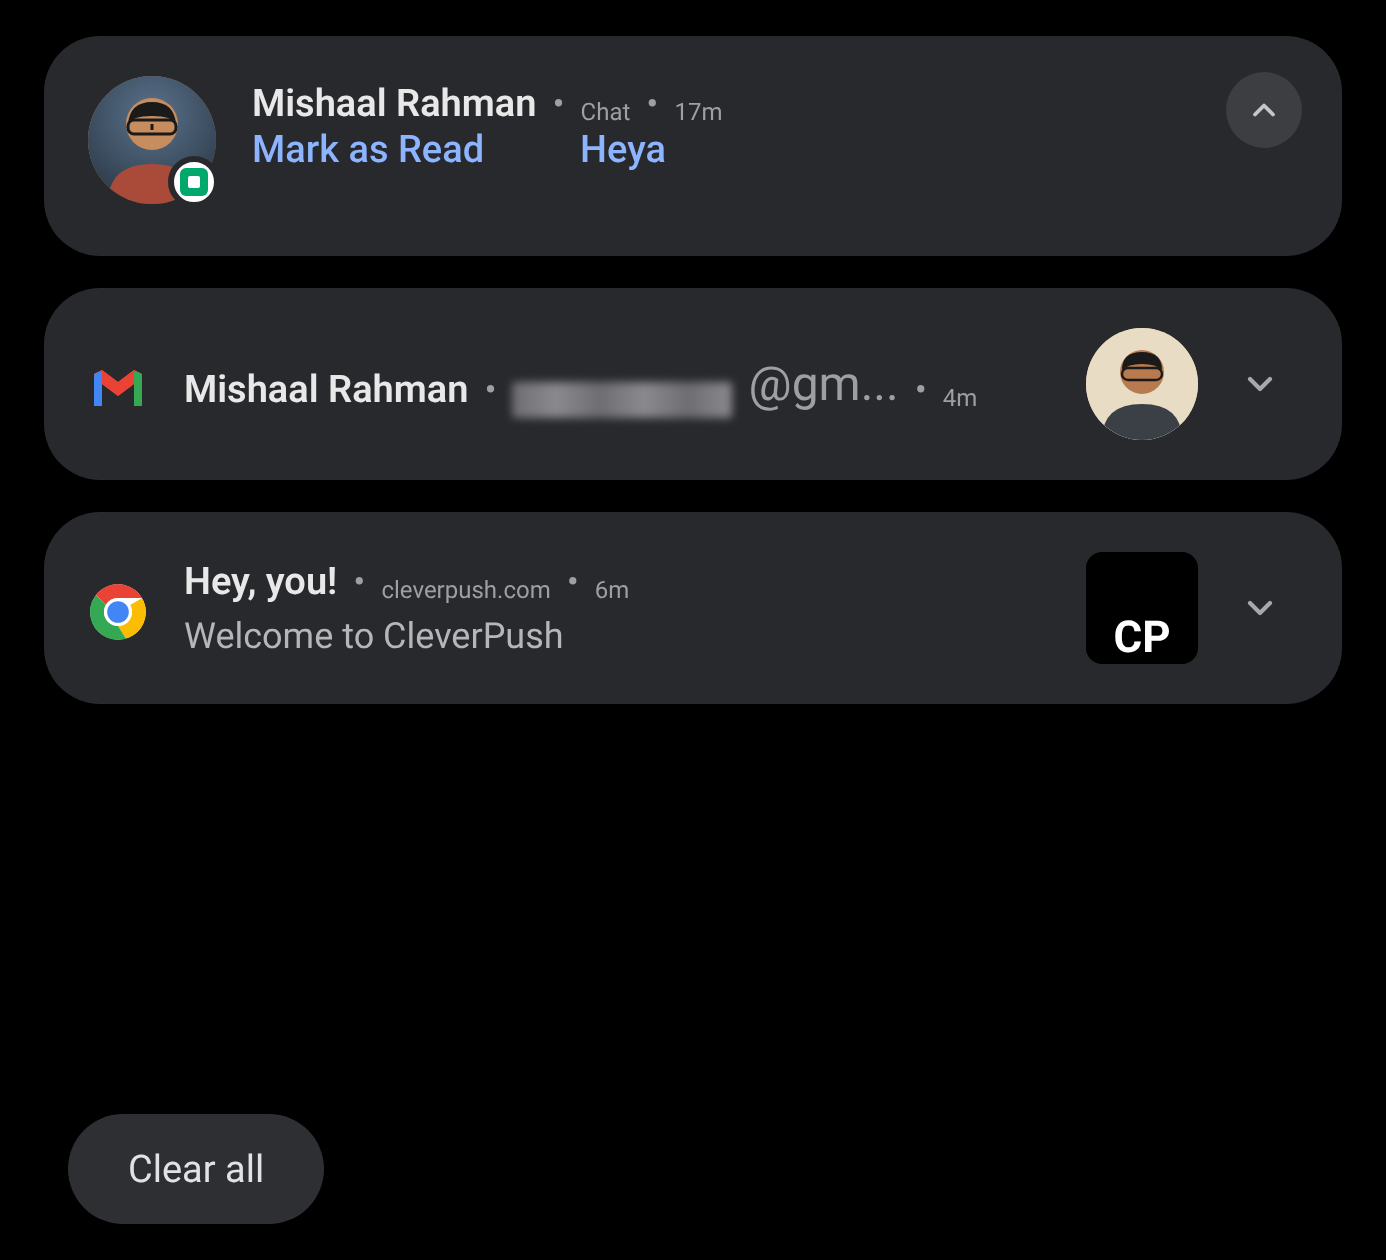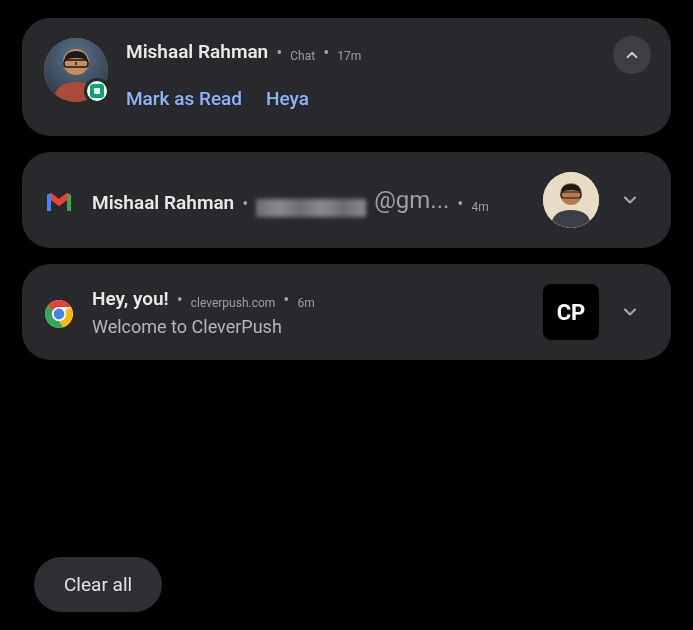--- a/index.html
+++ b/index.html
@@ -57,21 +57,21 @@
   }
   .content { flex:1; min-width:0; padding-top:2px; }
   .title-row {
     display:flex; align-items:flex-end; gap:8px; flex-wrap:wrap;
     color:#e2e2e5; font-size:19px;
   }
   .title-row .name { font-weight:600; color:#e8e8e8; }
   .meta { color:#9e9ea3; font-size:12px; font-weight:400; }
   .dot { color:#9e9ea3; font-size:18px; }
   .body-text { color:#bfbfc4; font-size:19px; margin-top:8px; }
-  .actions { display:flex; gap:24px; margin-top:24px; }
+  .actions { display:flex; gap:48px; }
   .action-btn {
     background:none; border:none; color:#8cb4ff; font-size:19px; font-weight:500;
     cursor:pointer; font-family:inherit;
   }
   .chevron-btn {
     position:absolute; top:18px; right:20px;
     width:38px; height:38px; border-radius:50%;
     background:#3d3e42; border:none; cursor:pointer;
     display:flex; align-items:center; justify-content:center;
   }
@@ -90,21 +90,21 @@
   .collapsed .title-row { font-size:19px; }
   .collapsed .body-text { margin-top:6px; font-size:18px; color:#b5b5ba; }
   .thumb {
     width:56px; height:56px; border-radius:50%;
     flex-shrink:0;
     margin-right:50px;
     overflow:hidden;
     background:#d6c4a8;
     display:flex; align-items:flex-end; justify-content:center;
   }
-  .thumb.square { border-radius:8px; background:#000; color:#fff; font-weight:700; font-size:22px; align-items:center; }
+  .thumb.square { border-radius:8px; background:#000; color:#fff; font-weight:700; font-size:22px; }
   .thumb svg { width:100%; height:100%; }
   .chevron-down {
     position:absolute; right:22px; top:50%; transform:translateY(-50%);
     width:38px; height:38px; border-radius:50%;
     background:transparent; border:none; cursor:pointer;
     display:flex; align-items:center; justify-content:center;
   }
   .chevron-down svg { width:20px; height:20px; stroke:#a9a9ad; stroke-width:2.5; fill:none; stroke-linecap:round; stroke-linejoin:round; }
 
   .censored {

